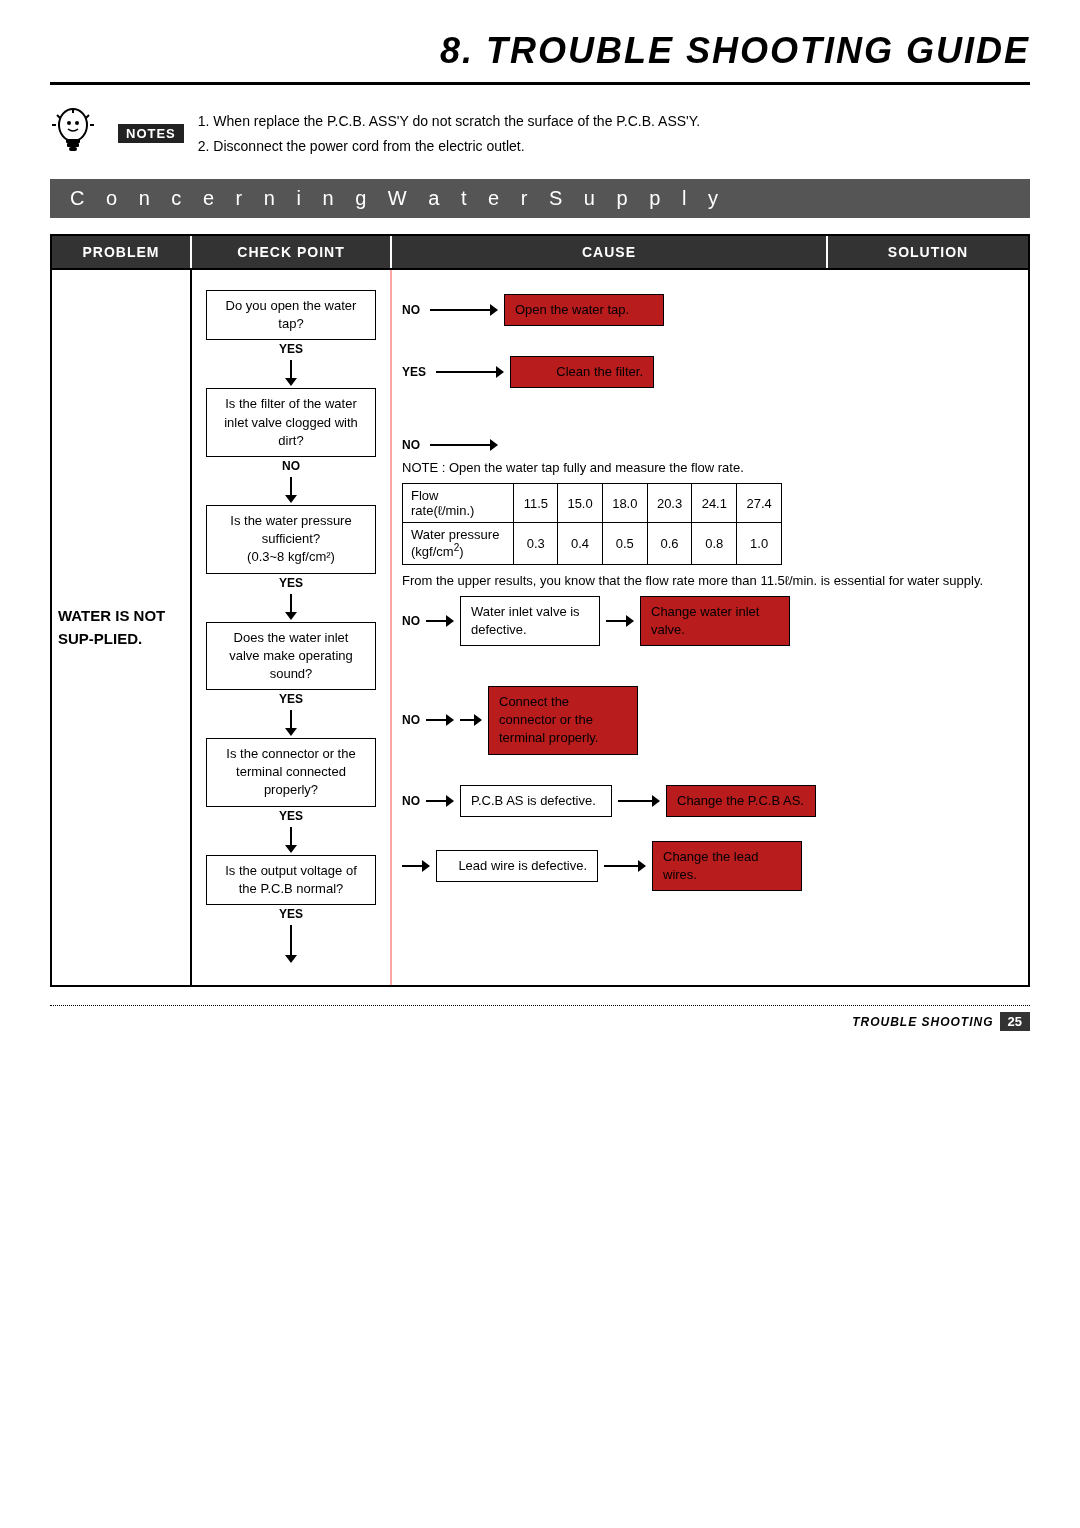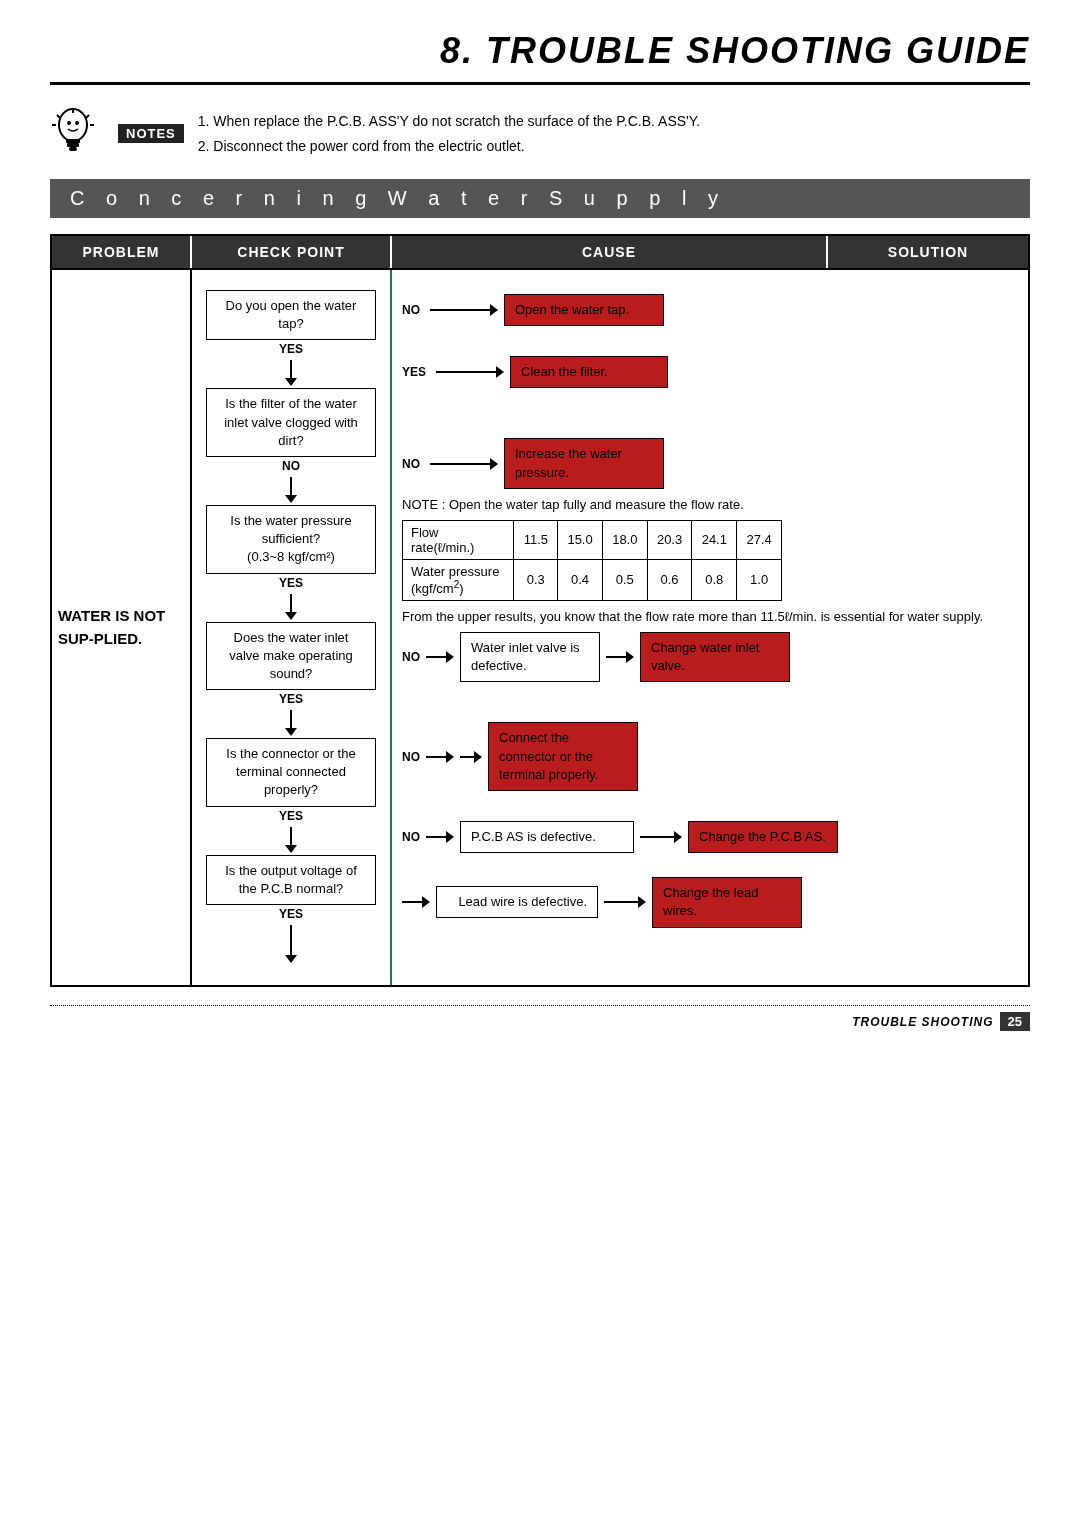--- a/index.html
+++ b/index.html
@@ -204,21 +204,21 @@
       border-top: none;
     }
     .prob-col {
       border-right: 2px solid #000;
       display: flex;
       align-items: center;
       justify-content: center;
       padding: 10px 6px;
     }
     .chk-col {
-      border-right: 2px solid #15803d;
+      border-right: 2px solid #fca5a5;
       padding: 10px 16px;
     }
     .cs-col {
       grid-column: 3/5;
       padding: 10px 10px;
     }
     sup { font-size: 10px; }
   </style>
 </head>
 <body>
@@ -324,30 +324,29 @@
       </div>
       <div class="solution-box" style="width:160px;">Open the water tap.</div>
     </div>
 
     <div style="display:flex; align-items:center; gap:6px; margin-bottom:50px;">
       <div style="font-size:12px;font-weight:bold; margin-right:4px;">YES</div>
       <div class="arrow-right">
         <div class="arrow-right-line" style="width:60px;"></div>
         <div class="arrow-right-head"></div>
       </div>
-      <div class="solution-box" style="width:158px;">Clean the filter.</div>
+      <div class="solution-box" style="width:144px;text-align:right;">Clean the filter.</div>
     </div>
 
     <div style="display:flex; align-items:center; gap:6px; margin-bottom:6px;">
       <div style="font-size:12px;font-weight:bold; margin-right:4px;">NO</div>
       <div class="arrow-right">
         <div class="arrow-right-line" style="width:60px;"></div>
         <div class="arrow-right-head"></div>
       </div>
-      <div class="solution-box" style="width:160px;">Increase the water pressure.</div>
     </div>
 
     <div style="margin: 8px 0 6px 0; font-size:13px;">NOTE : Open the water tap fully and measure the flow rate.</div>
     <table class="flow-table">
       <tbody>
           <tr>
         <td class="label-cell">Flow<br>rate(ℓ/min.)</td>
         <td>11.5</td>
         <td>15.0</td>
         <td>18.0</td>
@@ -394,21 +393,21 @@
       </div>
       <div class="solution-box" style="width:150px;">Connect the connector or the terminal properly.</div>
     </div>
 
     <div style="display:flex; align-items:center; gap:6px; margin-bottom:24px;">
       <div style="font-size:12px;font-weight:bold;">NO</div>
       <div class="arrow-right">
         <div class="arrow-right-line" style="width:20px;"></div>
         <div class="arrow-right-head"></div>
       </div>
-      <div class="cause-box" style="width:174px;">P.C.B AS is defective.</div>
+      <div class="cause-box" style="width:152px;">P.C.B AS is defective.</div>
       <div class="arrow-right">
         <div class="arrow-right-line" style="width:34px;"></div>
         <div class="arrow-right-head"></div>
       </div>
       <div class="solution-box" style="width:150px;">Change the P.C.B AS.</div>
     </div>
 
     <div style="display:flex; align-items:center; gap:6px; margin-top:20px;">
       <div class="arrow-right">
         <div class="arrow-right-line" style="width:20px;"></div>

